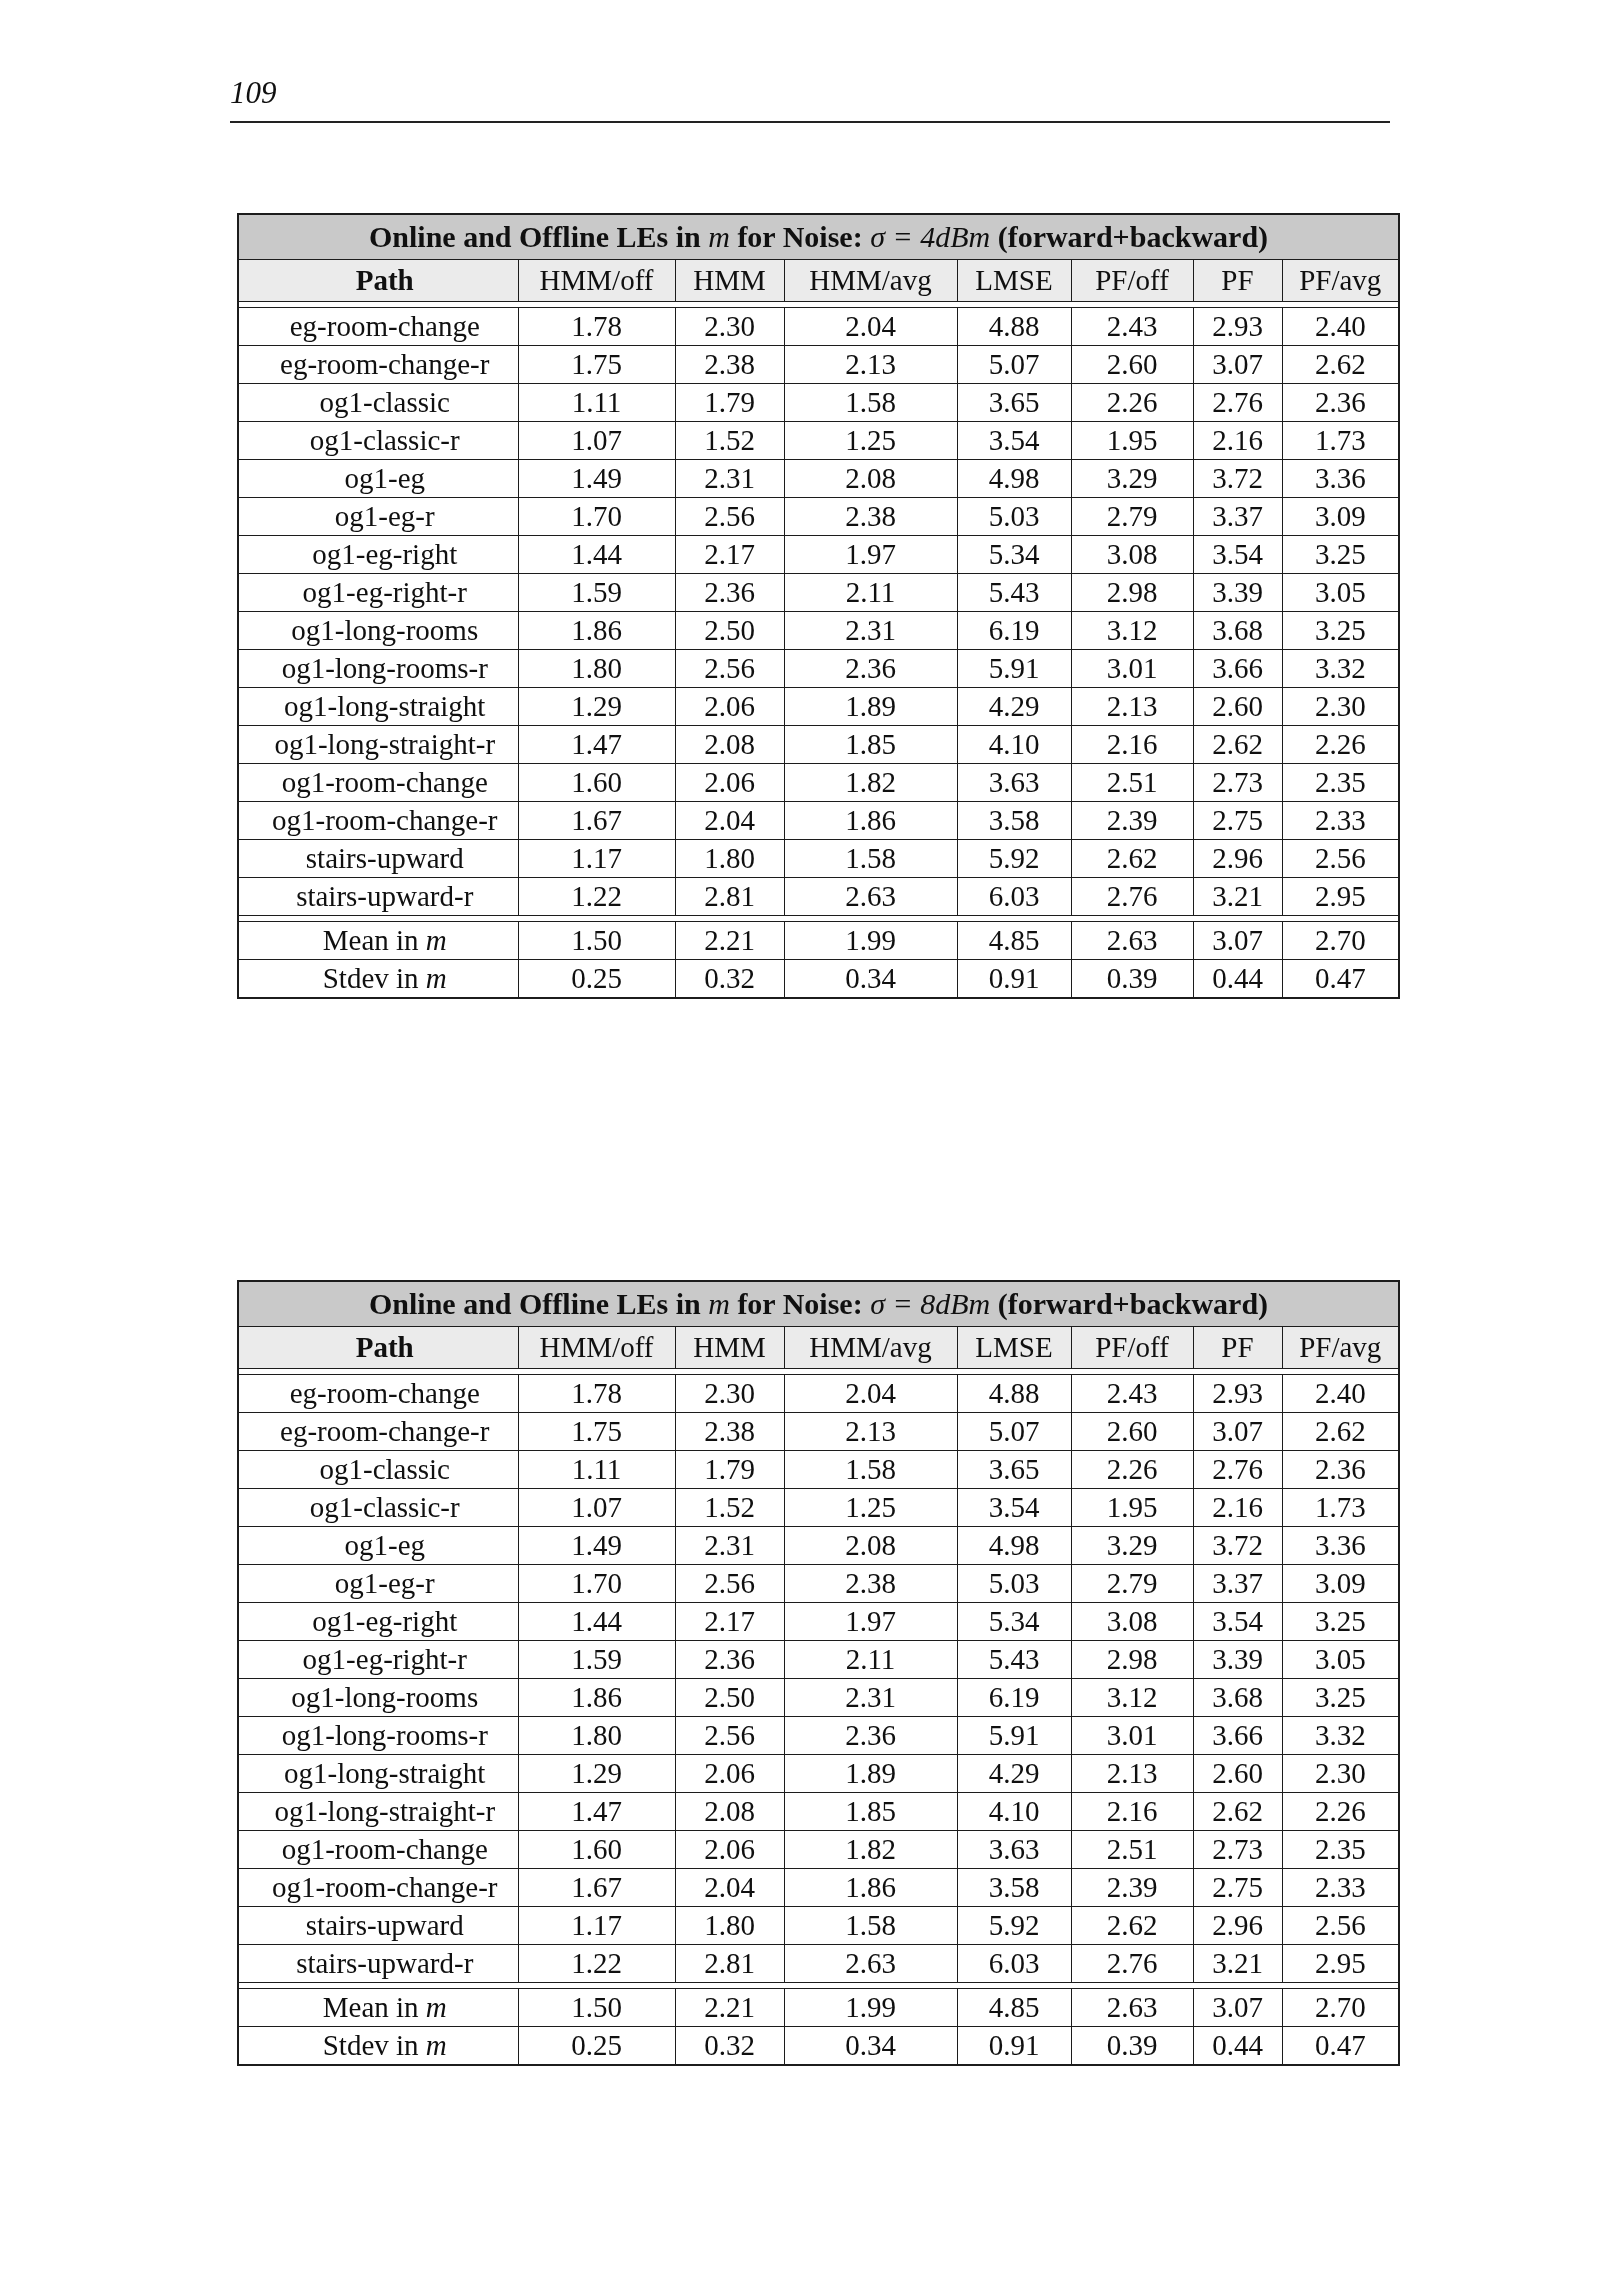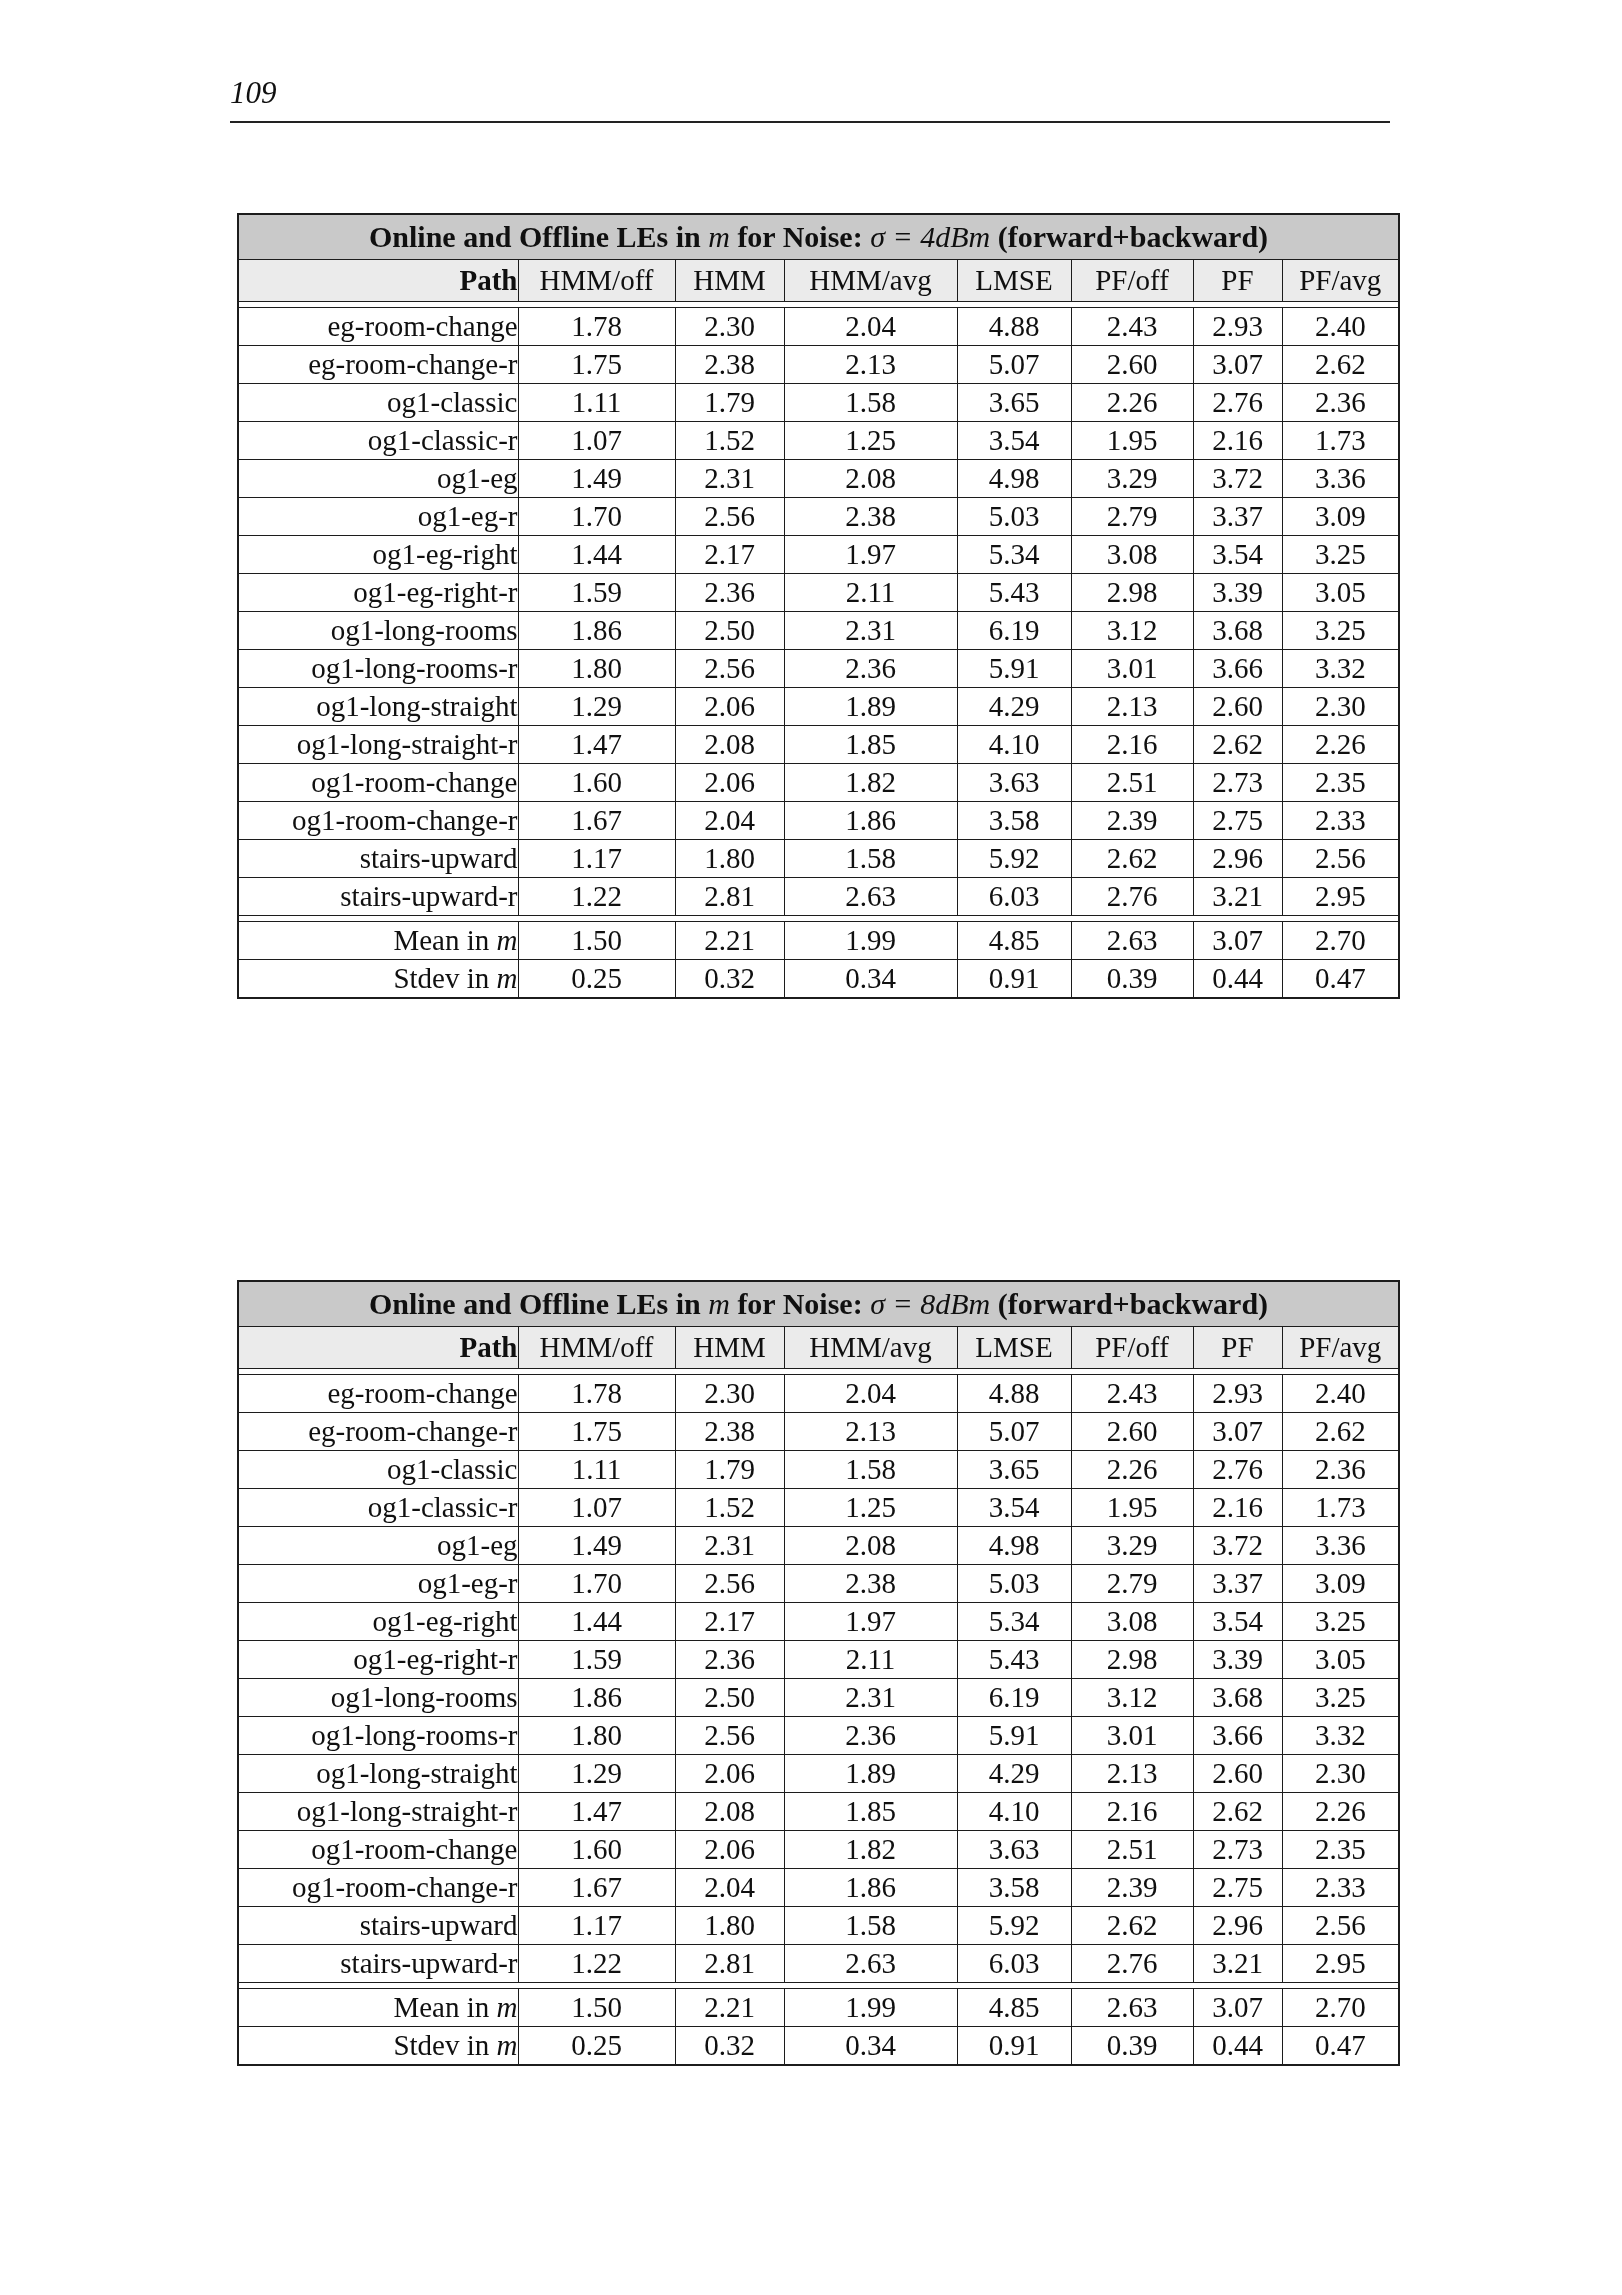--- a/index.html
+++ b/index.html
@@ -28,21 +28,21 @@
     border:1.6px solid #1c1c1c;padding:0;background:#fff;
     font-size:29px;font-weight:normal;height:37px;text-align:center;
     overflow:hidden;white-space:nowrap;
   }
   .title-row td{
     background:#c9c9c9;font-weight:bold;font-size:30px;height:44px;text-align:center;
   }
   .tmath{font-weight:normal;font-style:italic;}
   .head-row th{background:#ebebeb;height:41px;}
   .head-row th.path{font-weight:bold;}
-  th.path,td.path{text-align:right;padding-left:13px;}
+  th.path,td.path{text-align:center;padding-left:13px;}
   .vsep{border-left-width:3.2px;}
   tr.gap td{
     height:4.9px;border-left:none;border-right:none;
     border-top:1.6px solid #1c1c1c;border-bottom:1.6px solid #1c1c1c;
   }
   td i{font-style:italic;}
 </style>
 </head>
 <body>
 

